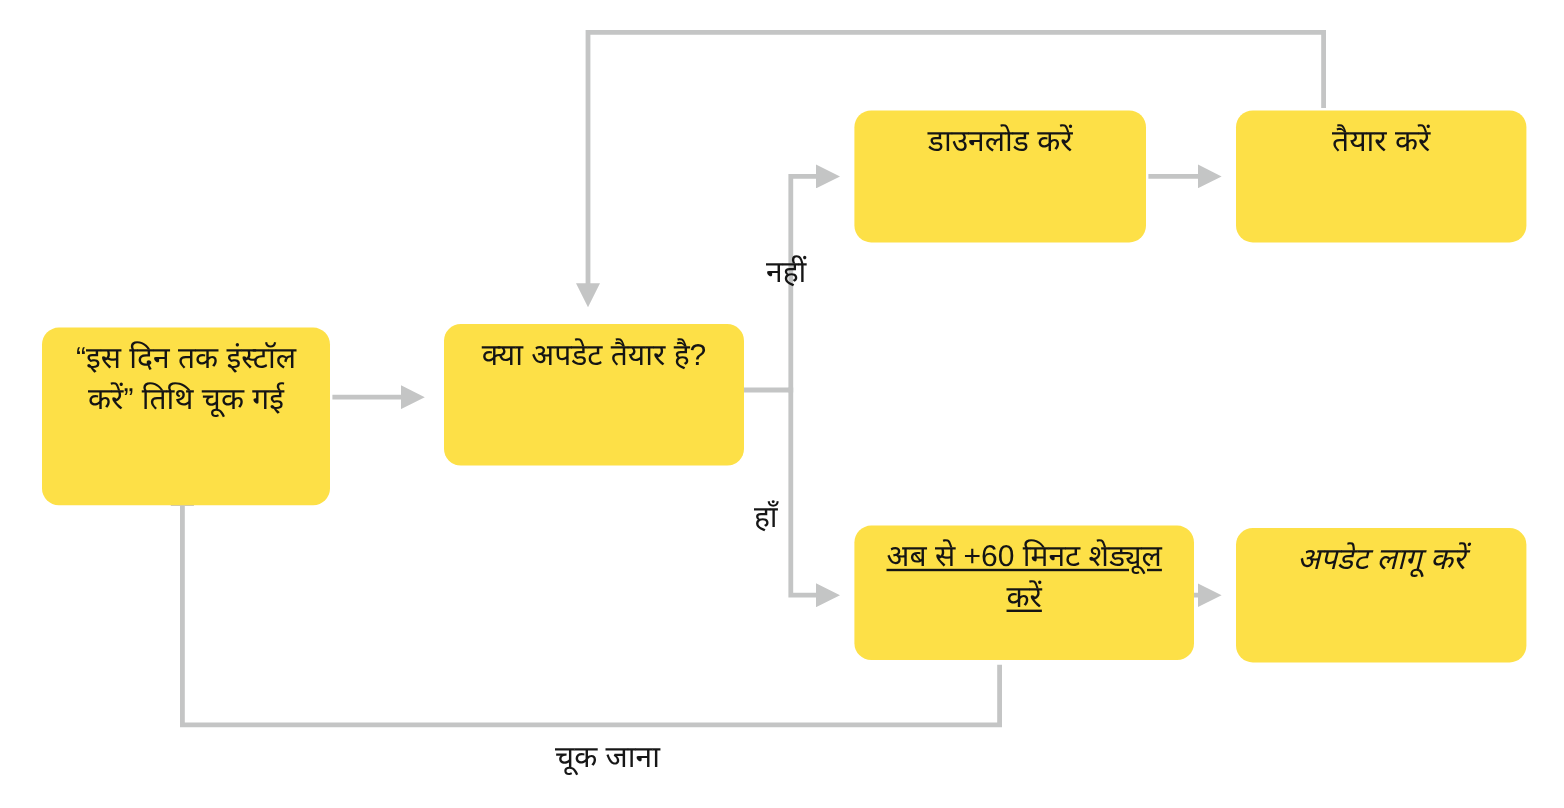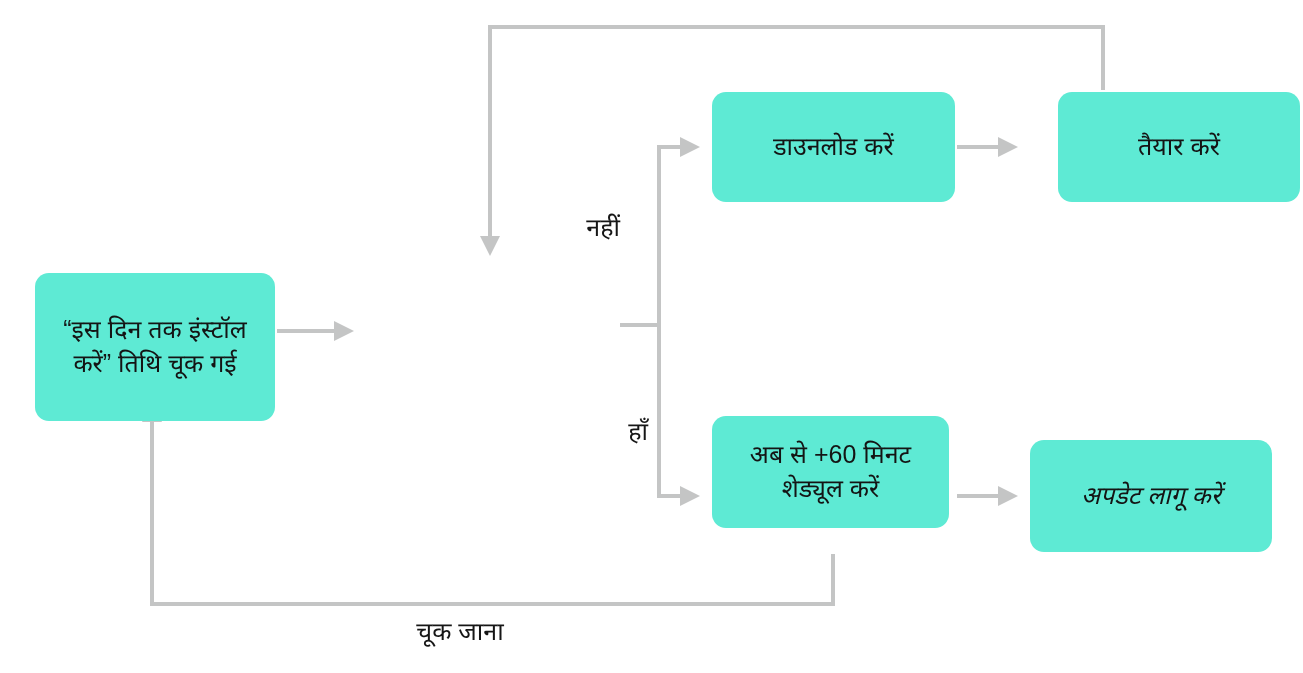--- a/index.html
+++ b/index.html
@@ -15,49 +15,48 @@
 
   .edges {
     position: absolute;
     left: 0; top: 0;
     width: 1303px; height: 673px;
     pointer-events: none;
   }
 
   .node {
     position: absolute;
-    background: #5eead4;
+    background: #fde047;
     border-radius: 14px;
     display: flex;
-    align-items: center;
     justify-content: center;
     text-align: center;
     color: #141414;
     font-size: 25px;
     line-height: 1.35;
     padding: 10px 26px;
     box-sizing: border-box;
   }
 
   .node-missed   { left: 35px;   top: 273px; width: 240px; height: 148px; }
   .node-question { left: 370px;  top: 270px; width: 250px; height: 118px; }
   .node-download { left: 712px;  top: 92px;  width: 243px; height: 110px; }
-  .node-prepare  { left: 1058px; top: 92px;  width: 242px; height: 110px; }
-  .node-schedule { left: 712px;  top: 416px; width: 237px; height: 112px; }
+  .node-prepare  { left: 1030px; top: 92px;  width: 242px; height: 110px; }
+  .node-schedule { left: 712px;  top: 438px; width: 283px; height: 112px; text-decoration: underline; }
   .node-apply    { left: 1030px; top: 440px; width: 242px; height: 112px; font-style: italic; }
 
   .edge-label {
     position: absolute;
     color: #161616;
     font-size: 25px;
     line-height: 1.2;
   }
-  .label-no     { left: 532px; top: 212px; width: 88px;  text-align: right; }
+  .label-no     { left: 584px; top: 212px; width: 88px;  text-align: right; }
   .label-yes    { left: 570px; top: 416px; width: 78px;  text-align: right; }
-  .label-missed { left: 370px; top: 616px; width: 180px; text-align: center; }
+  .label-missed { left: 370px; top: 616px; width: 180px; text-align: right; }
 </style>
 </head>
 <body>
 
 <div class="canvas">
 
   <svg class="edges" viewBox="0 0 1303 673" xmlns="http://www.w3.org/2000/svg">
     <defs>
       <marker id="arrow" viewBox="0 0 10 10" refX="7" refY="5" markerWidth="5" markerHeight="5" orient="auto-start-reverse">
         <path d="M0,0 L10,5 L0,10 z" fill="#c4c5c5"></path>
@@ -78,20 +77,23 @@
 
     <path d="M 957 496 L 1012 496" fill="none" stroke="#c4c5c5" stroke-width="4" marker-end="url(#arrow)"></path>
 
     <path d="M 833 554 L 833 604 L 152 604 L 152 408" fill="none" stroke="#c4c5c5" stroke-width="4" marker-end="url(#arrow)"></path>
   </svg>
 
   <div class="node node-missed">
     <span>“इस दिन तक इंस्टॉल करें” तिथि चूक गई</span>
   </div>
 
+  <div class="node node-question">
+    <span>क्या अपडेट तैयार है?</span>
+  </div>
 
   <div class="node node-download">
     <span>डाउनलोड करें</span>
   </div>
 
   <div class="node node-prepare">
     <span>तैयार करें</span>
   </div>
 
   <div class="node node-schedule">

